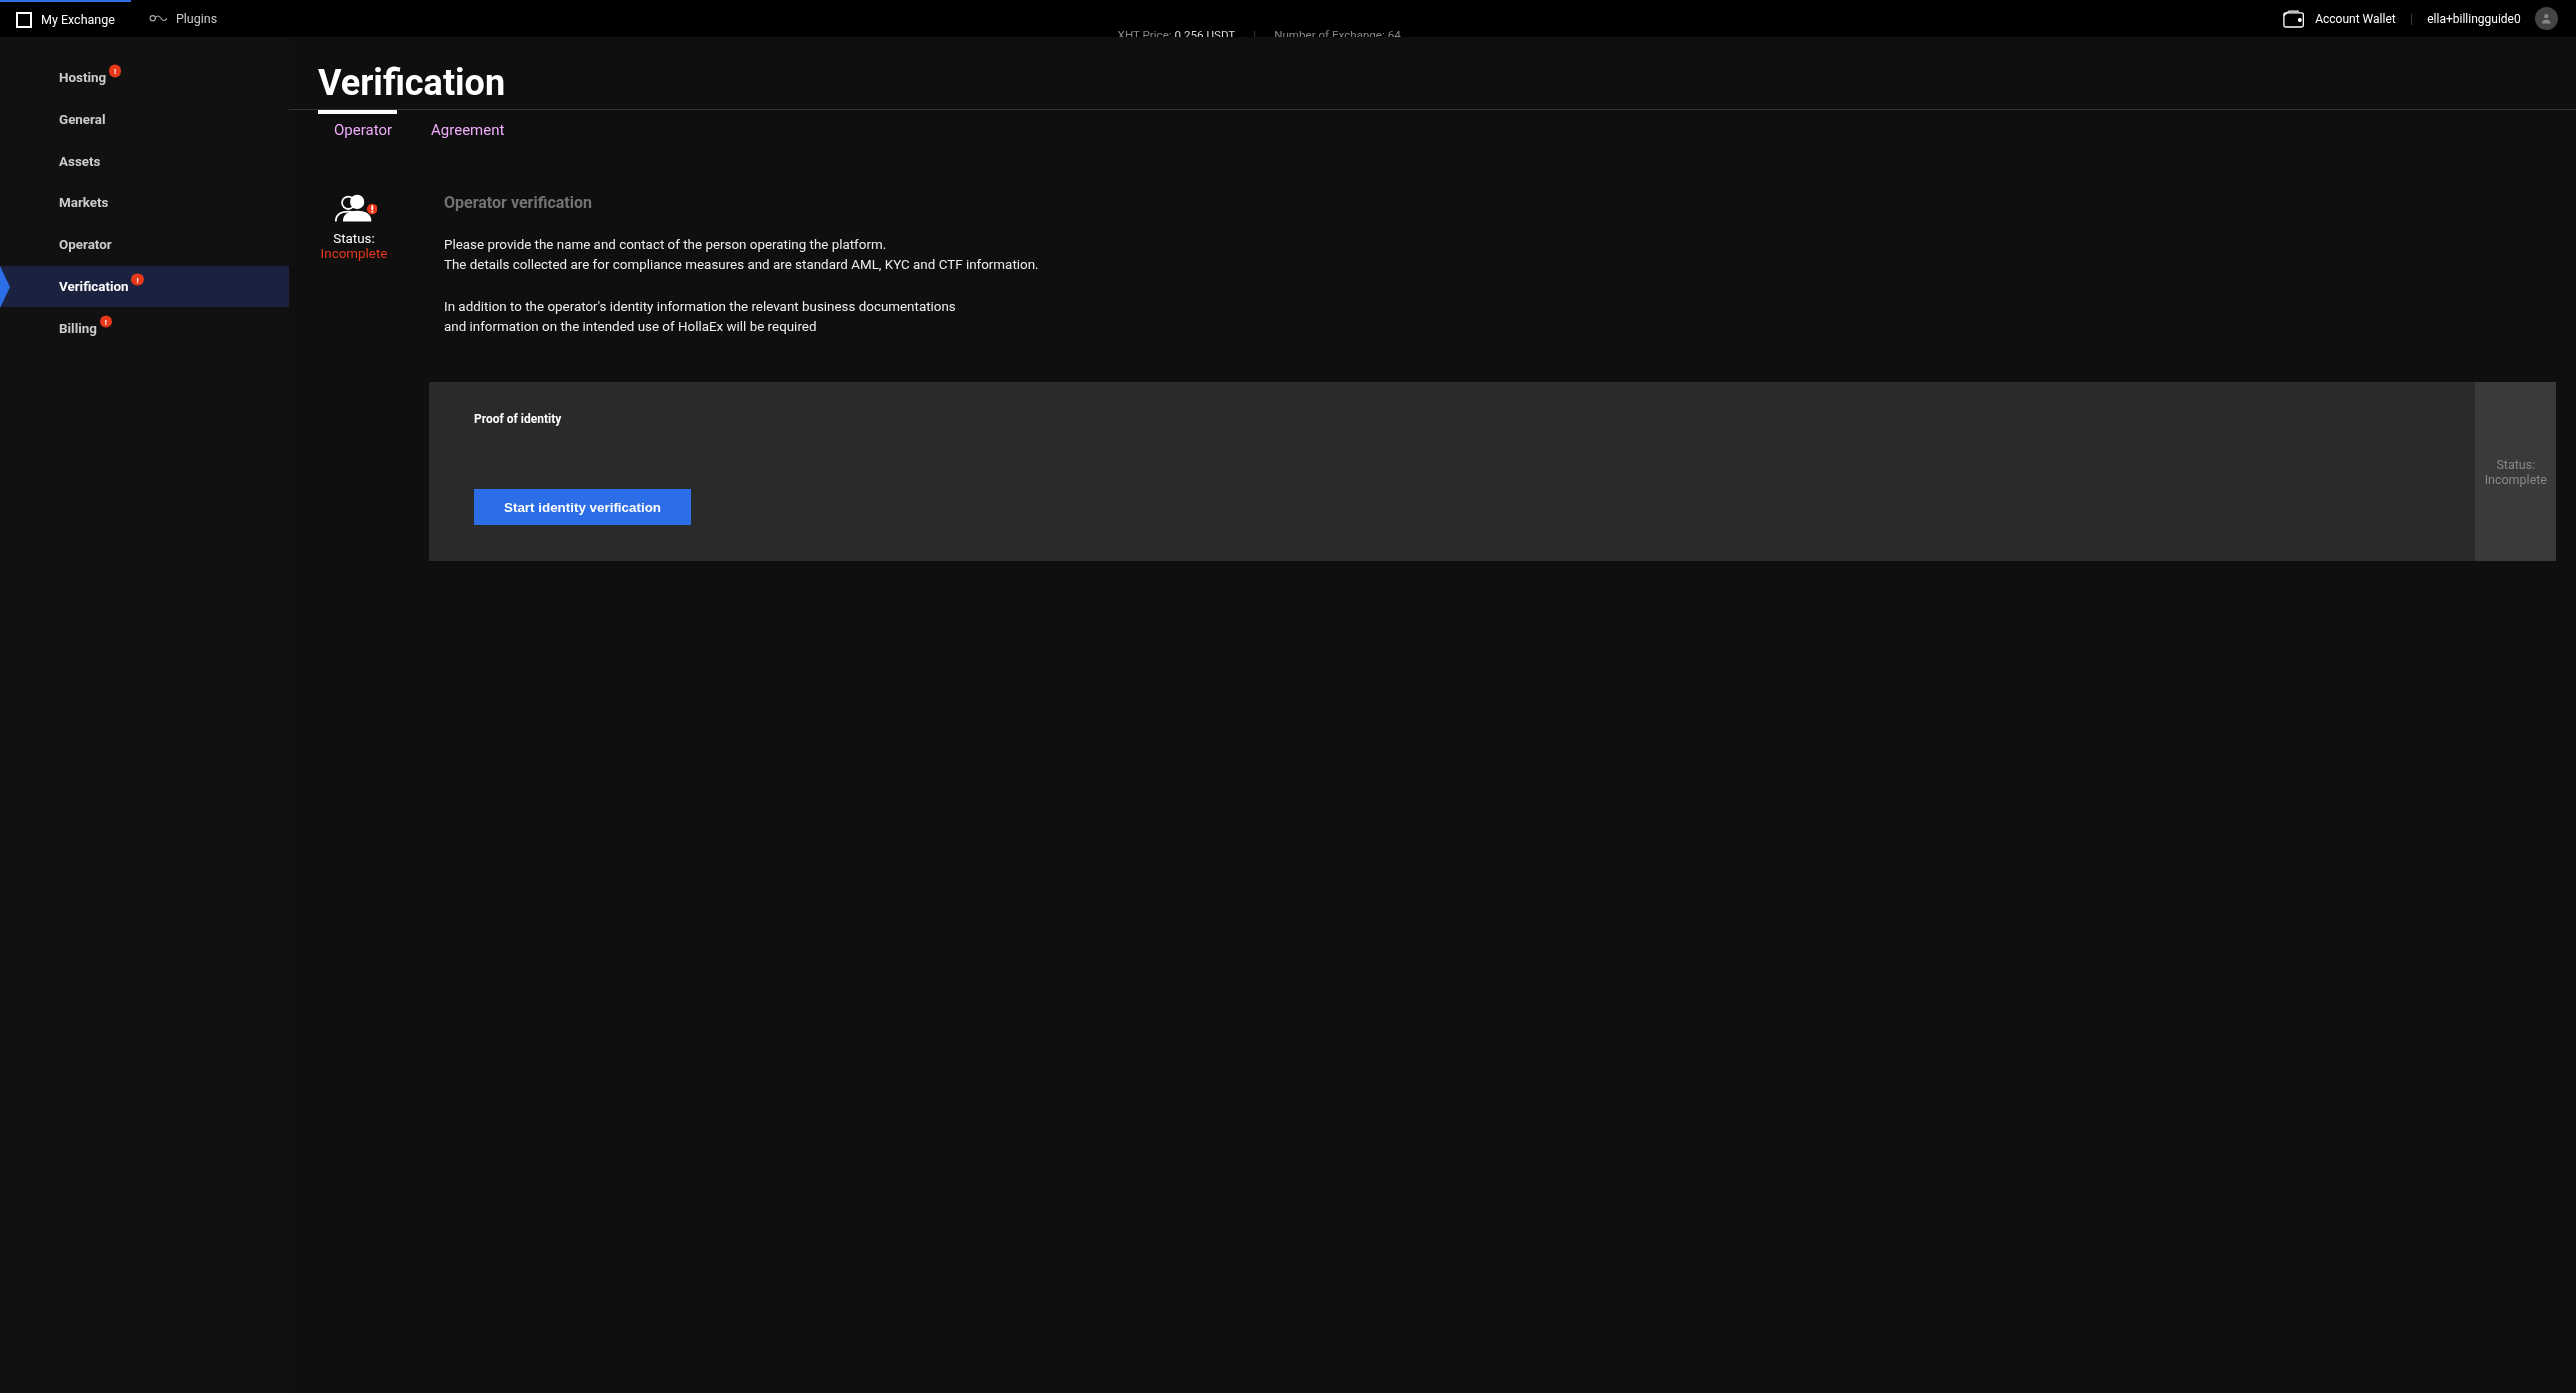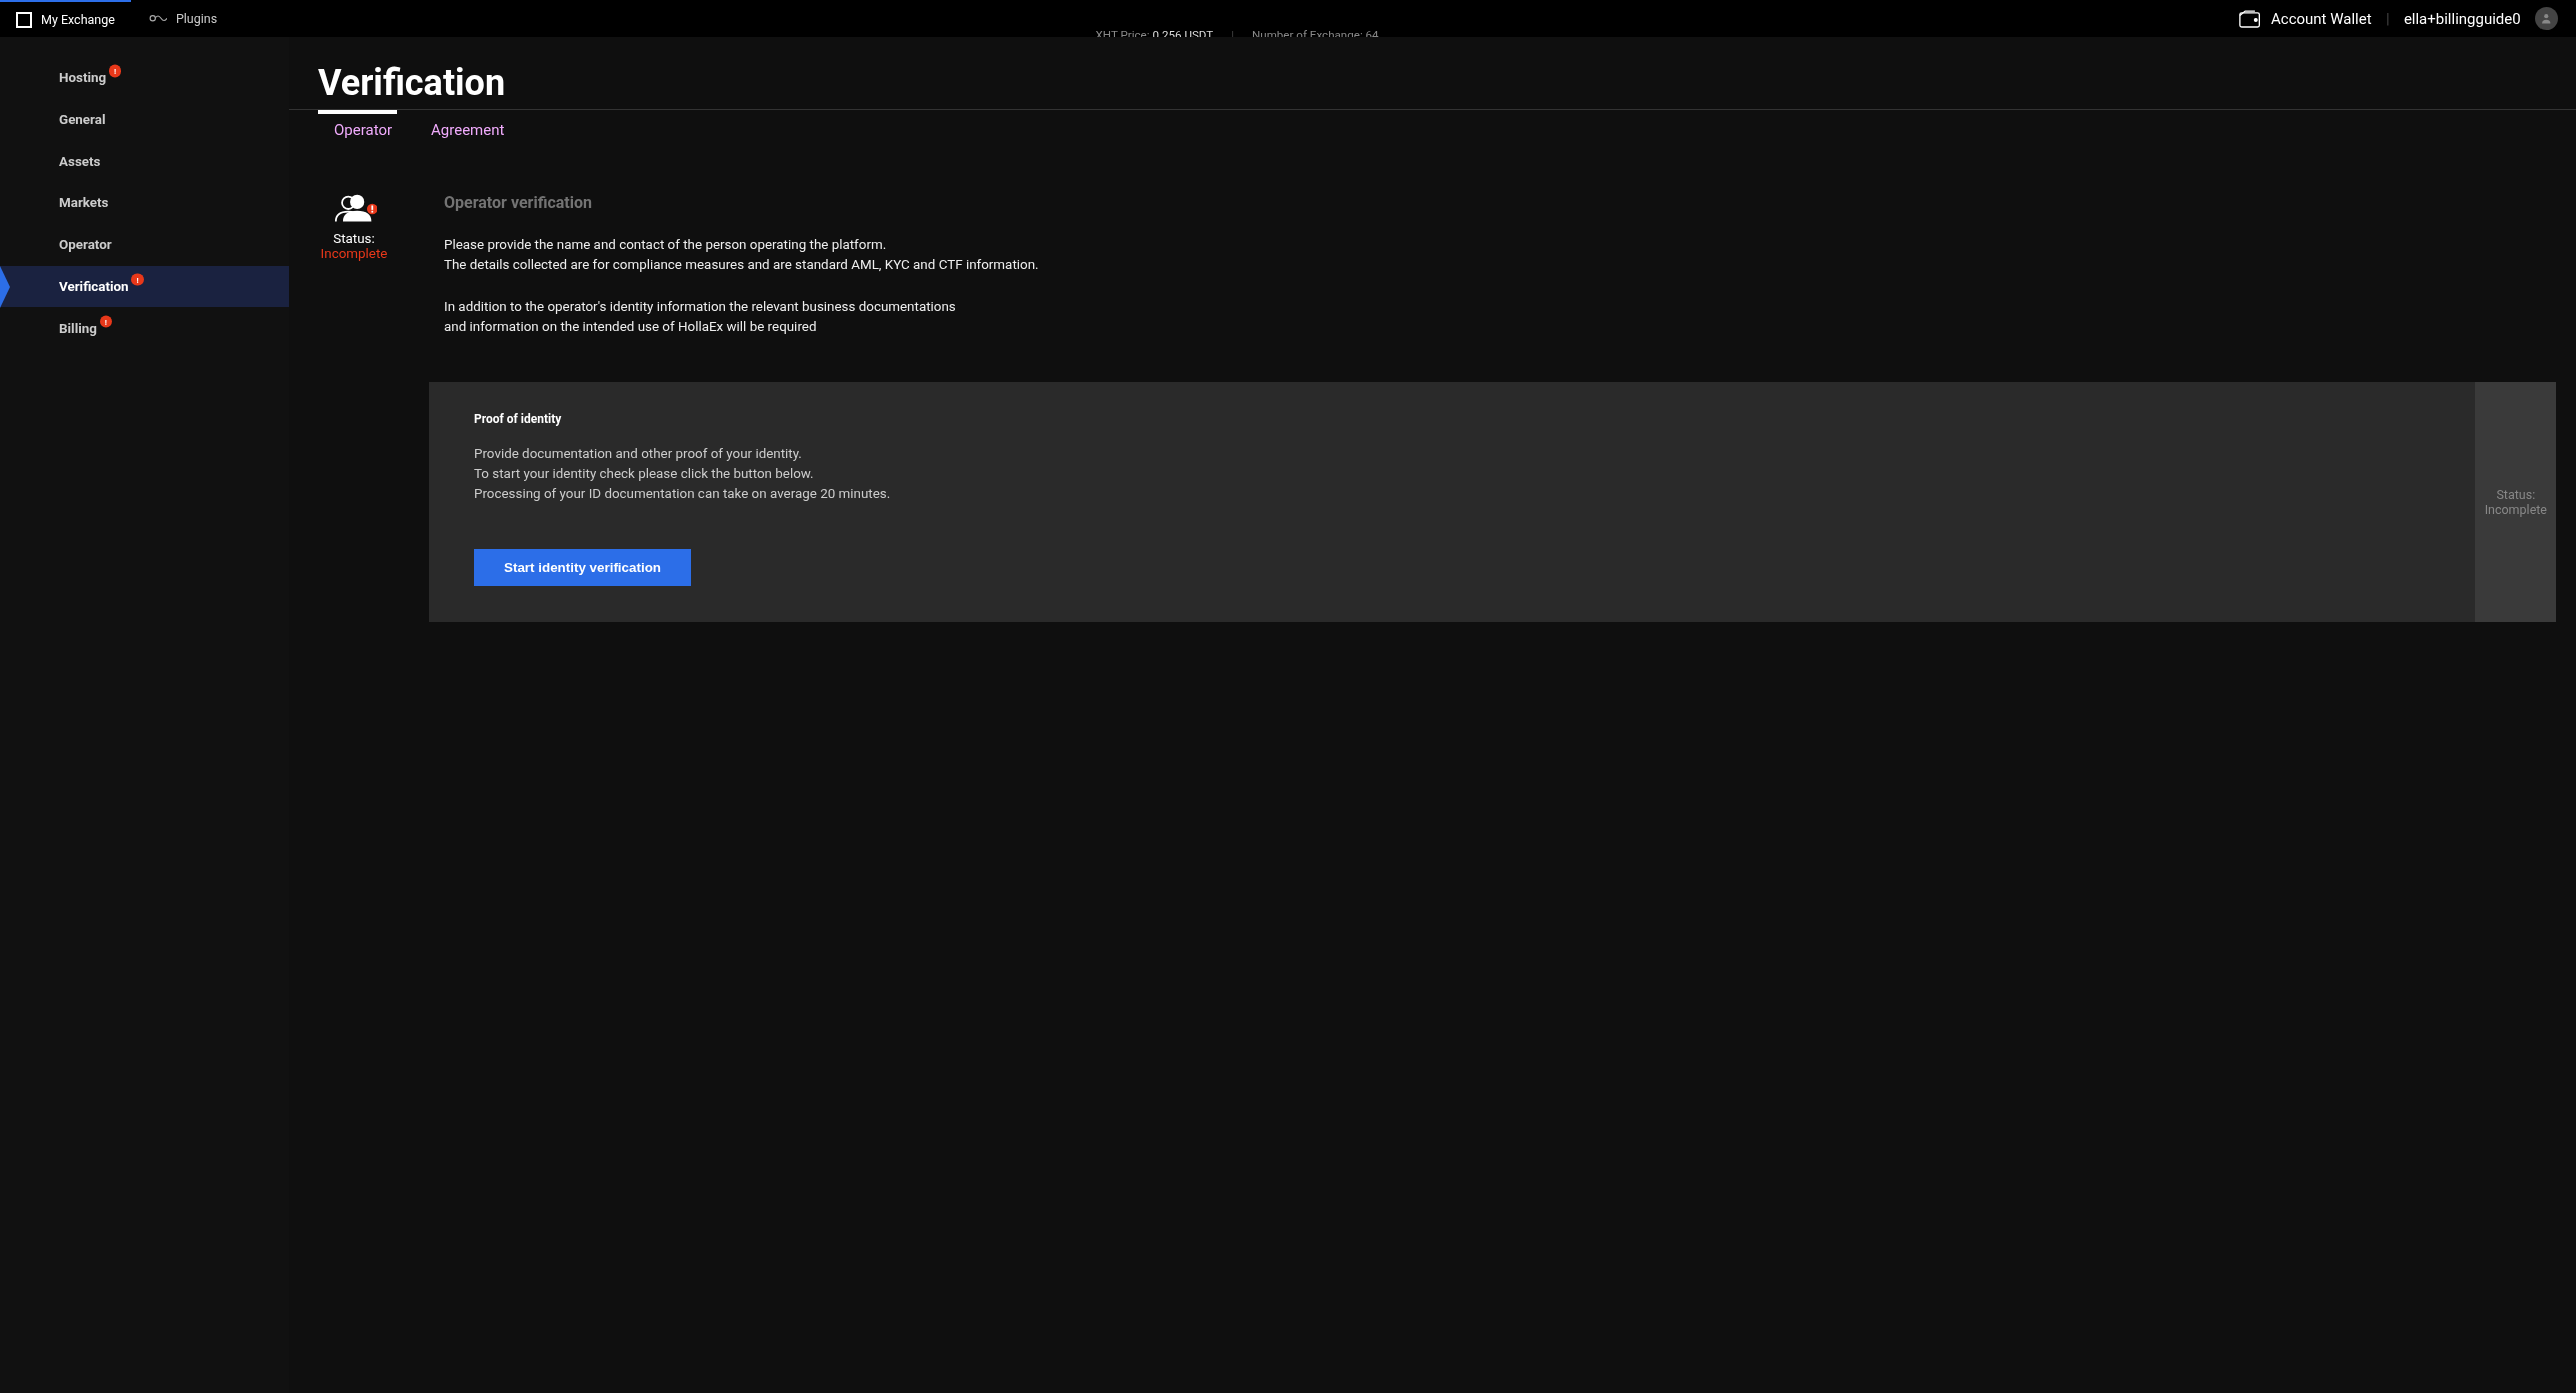--- a/index.html
+++ b/index.html
@@ -67,21 +67,21 @@
       margin-top: 32px;
     }
     .price-label { color: #888; }
     .price-value { color: #ddd; }
     .topbar-divider { color: #444; }
     .topbar-right {
       display: flex;
       align-items: center;
       gap: 14.3px;
       padding-right: 18px;
-      font-size: 15px;
+      font-size: 12px;
     }
     .wallet-link {
       display: flex;
       align-items: center;
       gap: 9px;
       color: #fff;
     }
     .username { color: #fff; }
     .avatar-circle {
       width: 23px;
@@ -410,25 +410,20 @@
         <p class="op-para">
           <span>In addition to the operator's identity information the relevant business documentations</span><br>
           <span>and information on the intended use of HollaEx will be required</span>
         </p>
       </div>
     </div>
 
     <div class="card-row">
       <div class="card-main">
         <h3 class="card-title">Proof of identity</h3>
-        <p class="card-text">
-          <span>Provide documentation and other proof of your identity.</span><br>
-          <span>To start your identity check please click the button below.</span><br>
-          <span>Processing of your ID documentation can take on average 20 minutes.</span>
-        </p>
         <button class="primary-btn">Start identity verification</button>
       </div>
       <div class="card-side">
         <div class="side-status-label">Status:</div>
         <div class="side-status-value">Incomplete</div>
       </div>
     </div>
   </main>
 </div>
 

